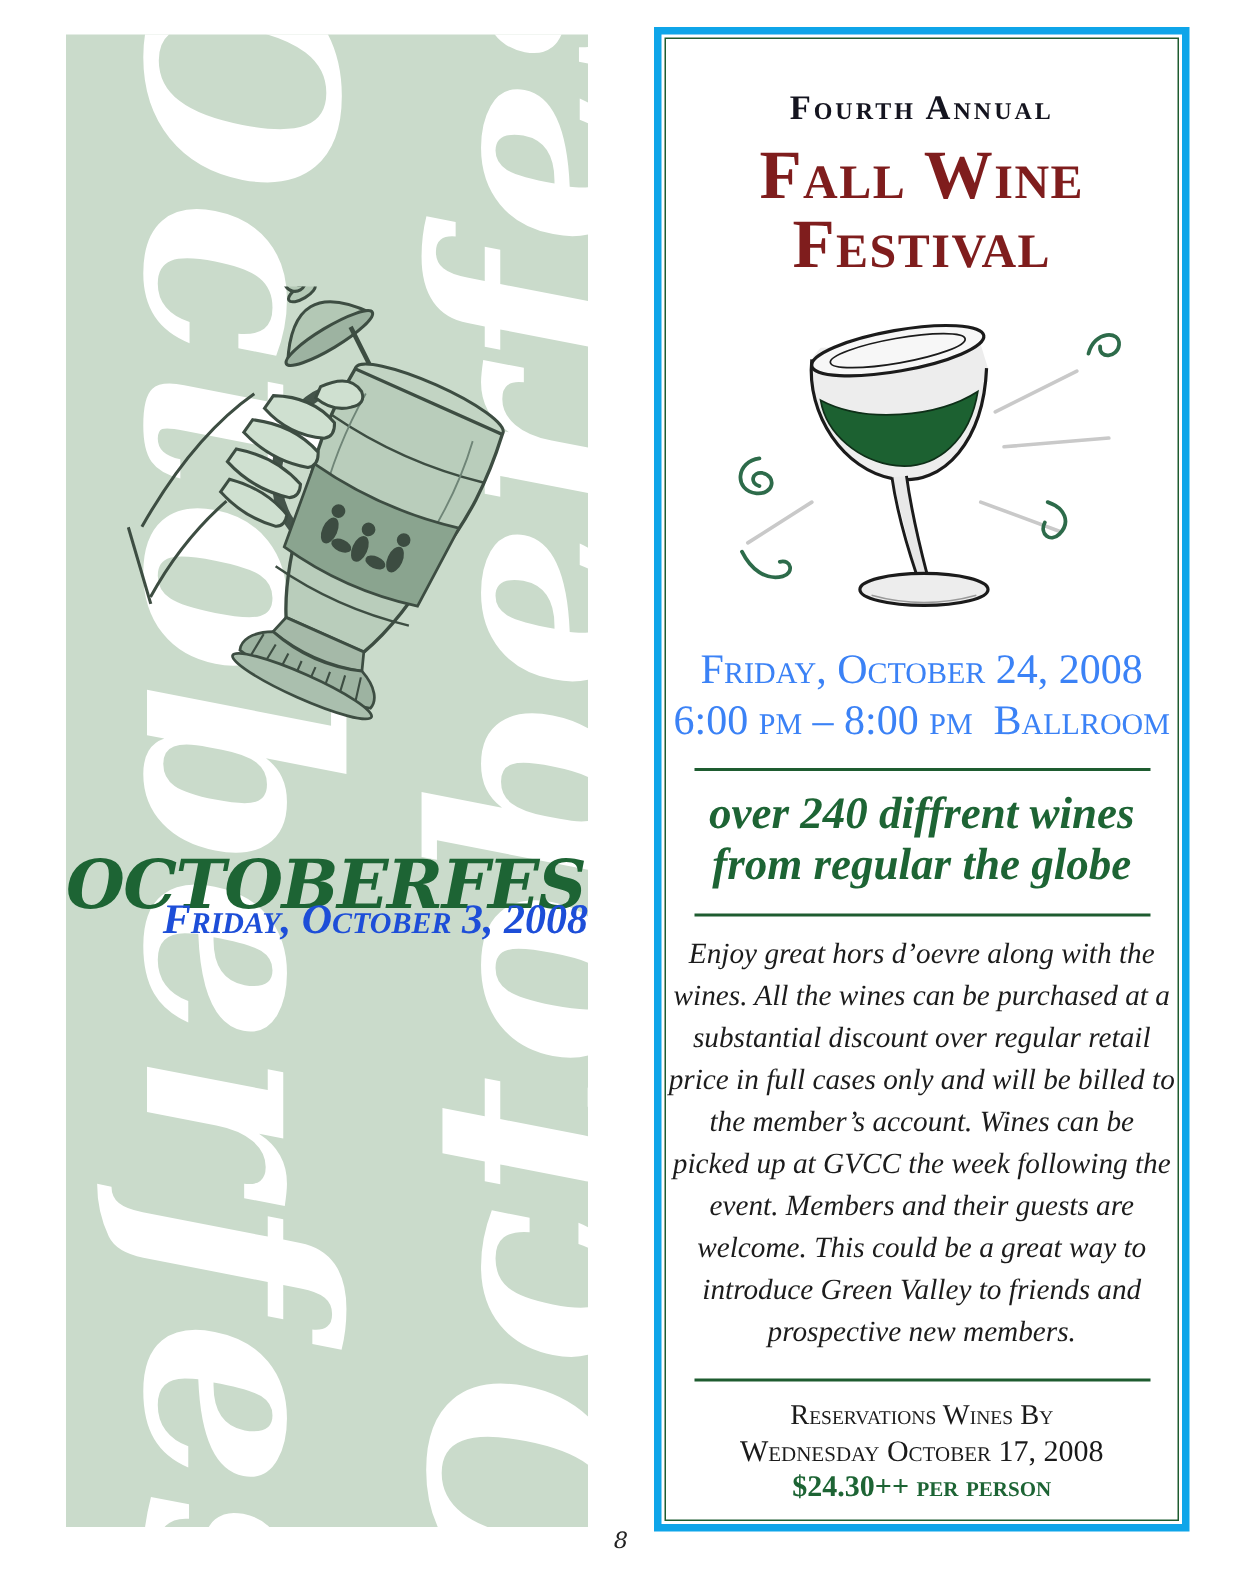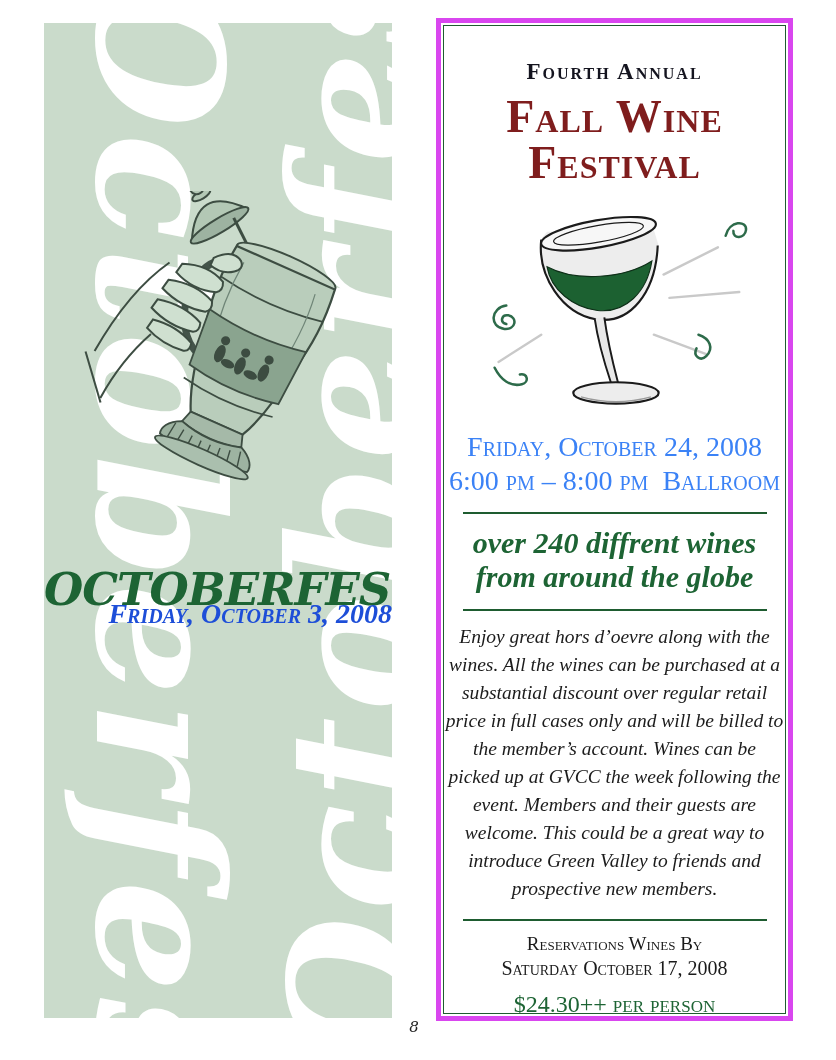--- a/index.html
+++ b/index.html
@@ -39,21 +39,21 @@
     position:absolute;left:0;right:0;text-align:center;
     font-style:italic;font-variant:small-caps;
     font-size:25px;line-height:1;color:#131313;
   }
   .of-line1{top:616px;}
   .of-line2{top:647px;}
 
   
   .right-panel{
     position:absolute;left:436px;top:18px;width:357px;height:1003px;
-    background:#ffffff;border:5px solid #d946ef;box-sizing:border-box;
+    background:#ffffff;border:5px solid #0ea5e9;box-sizing:border-box;
   }
   .right-inner{
     position:absolute;top:2px;left:2px;right:2px;bottom:2px;
     border:1px solid #1e5c30;text-align:center;overflow:hidden;
   }
   .kicker{
     margin-top:34px;font-weight:700;font-variant:small-caps;
     font-size:23px;line-height:1;letter-spacing:2px;color:#14141f;
   }
   .main-title{
@@ -71,22 +71,22 @@
   }
   .rule-2{margin-top:15px;}
   .body-text{
     width:338px;margin:0 auto 0;
     font-style:italic;font-size:19.5px;line-height:28px;color:#1c1c1c;
   }
   .rule-3{margin-top:16px;margin-bottom:11px;}
   .rsvp1{font-variant:small-caps;font-size:19px;line-height:1.25;color:#1a1a1a;}
   .rsvp2{font-variant:small-caps;font-size:20px;line-height:1.25;color:#1a1a1a;}
   .price{
-    margin-top:11px;font-weight:400;font-variant:small-caps;
-    font-size:24px;line-height:1;color:#1d6434;
+    font-weight:700;font-variant:small-caps;
+    font-size:20px;line-height:1;color:#1d6434;
   }
 
   .page-number{
     position:absolute;left:404px;top:1018px;width:20px;text-align:center;
     font-family:"DejaVu Serif", serif;font-style:italic;font-size:15px;color:#222;
   }
 </style>
 </head>
 <body>
 
@@ -187,28 +187,28 @@
           <path d="M135,210 Q171,220 207,210" fill="none" stroke="#9a9a9a" stroke-width="1.2"></path>
         </g>
       </svg>
 
       <div class="r-date">Friday, October 24, 2008</div>
       <div class="r-time">6:00 pm – 8:00 pm &nbsp;Ballroom</div>
 
       <div class="rule"></div>
 
       <div class="tagline">over 240 diffrent wines</div>
-      <div class="tagline">from around the globe</div>
+      <div class="tagline">from regular the globe</div>
 
       <div class="rule rule-2"></div>
 
       <p class="body-text">Enjoy great hors d’oevre along with the wines. All the wines can be purchased at a substantial discount over regular retail price in full cases only and will be billed to the member’s account. Wines can be picked up at GVCC the week following the event. Members and their guests are welcome. This could be a great way to introduce Green Valley to friends and prospective new members.</p>
 
       <div class="rule rule-3"></div>
 
       <div class="rsvp1">Reservations Wines By</div>
-      <div class="rsvp2">Saturday October 17, 2008</div>
+      <div class="rsvp2">Wednesday October 17, 2008</div>
       <div class="price">$24.30++ per person</div>
     </div>
   </section>
 
   <div class="page-number">8</div>
 </div>
 
 </body></html>

